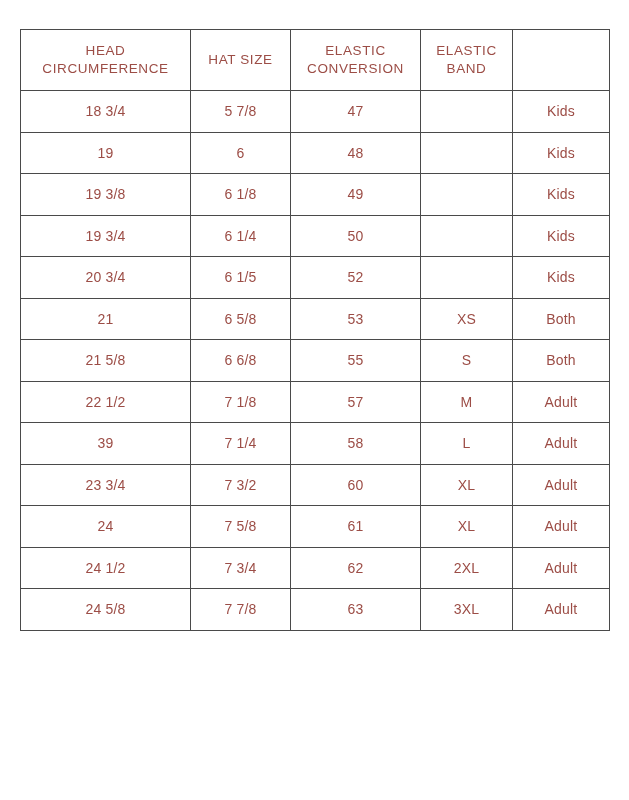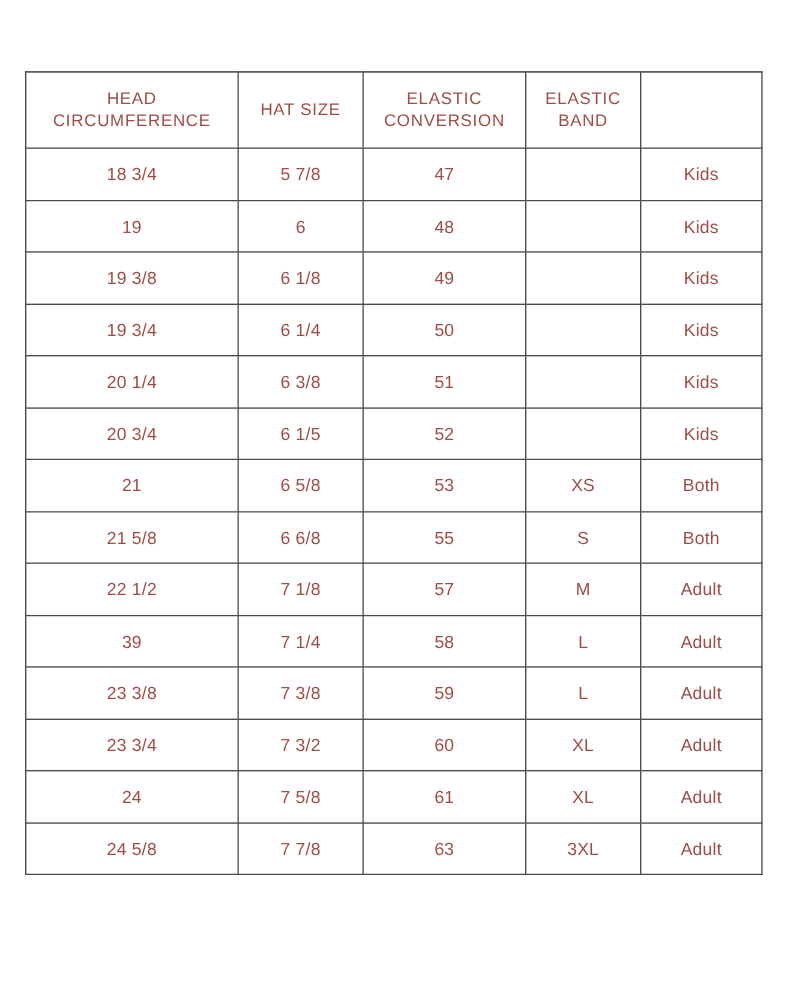--- a/index.html
+++ b/index.html
@@ -21,22 +21,21 @@
     background: #ffffff;
     box-sizing: border-box;
   }
   #size-table {
     position: absolute;
     left: 20px;
     top: 29px;
     width: 589px;
     border-collapse: collapse;
     table-layout: fixed;
-    background: #737373;
-    margin-top: 28px;
+    background: #fca5a5;
   }
   #size-table col.c0 { width: 170px; }
   #size-table col.c1 { width: 100px; }
   #size-table col.c2 { width: 130px; }
   #size-table col.c3 { width: 92px; }
   #size-table col.c4 { width: 97px; }
 
   #size-table th,
   #size-table td {
     border: 1px solid #4a4a4a;
@@ -118,27 +117,20 @@
           <td>Kids</td>
         </tr>
         <tr>
           <td>19 3/4</td>
           <td>6 1/4</td>
           <td>50</td>
           <td></td>
           <td>Kids</td>
         </tr>
         <tr>
-          <td>20 1/4</td>
-          <td>6 3/8</td>
-          <td>51</td>
-          <td></td>
-          <td>Kids</td>
-        </tr>
-        <tr>
           <td>20 3/4</td>
           <td>6 1/5</td>
           <td>52</td>
           <td></td>
           <td>Kids</td>
         </tr>
         <tr>
           <td>21</td>
           <td>6 5/8</td>
           <td>53</td>
@@ -160,41 +152,41 @@
           <td>Adult</td>
         </tr>
         <tr>
           <td>39</td>
           <td>7 1/4</td>
           <td>58</td>
           <td>L</td>
           <td>Adult</td>
         </tr>
         <tr>
-          <td>23 3/8</td>
-          <td>7 3/8</td>
-          <td>59</td>
-          <td>L</td>
-          <td>Adult</td>
-        </tr>
-        <tr>
           <td>23 3/4</td>
           <td>7 3/2</td>
           <td>60</td>
           <td>XL</td>
           <td>Adult</td>
         </tr>
         <tr>
           <td>24</td>
           <td>7 5/8</td>
           <td>61</td>
           <td>XL</td>
           <td>Adult</td>
         </tr>
         <tr>
+          <td>24 1/2</td>
+          <td>7 3/4</td>
+          <td>62</td>
+          <td>2XL</td>
+          <td>Adult</td>
+        </tr>
+        <tr>
           <td>24 5/8</td>
           <td>7 7/8</td>
           <td>63</td>
           <td>3XL</td>
           <td>Adult</td>
         </tr>
       </tbody>
   </table>
 </div>
 

